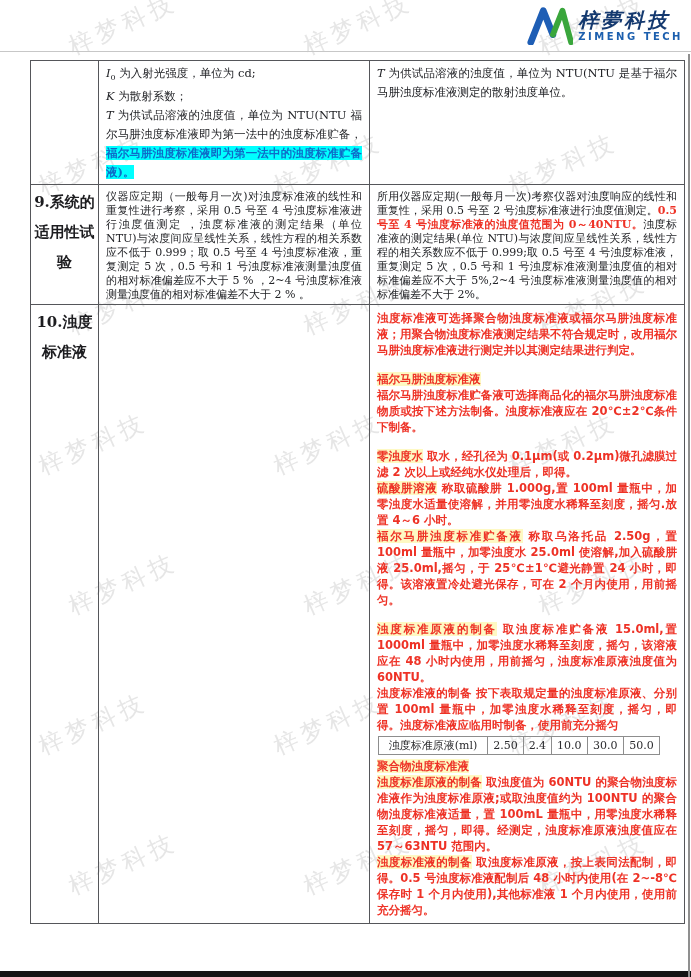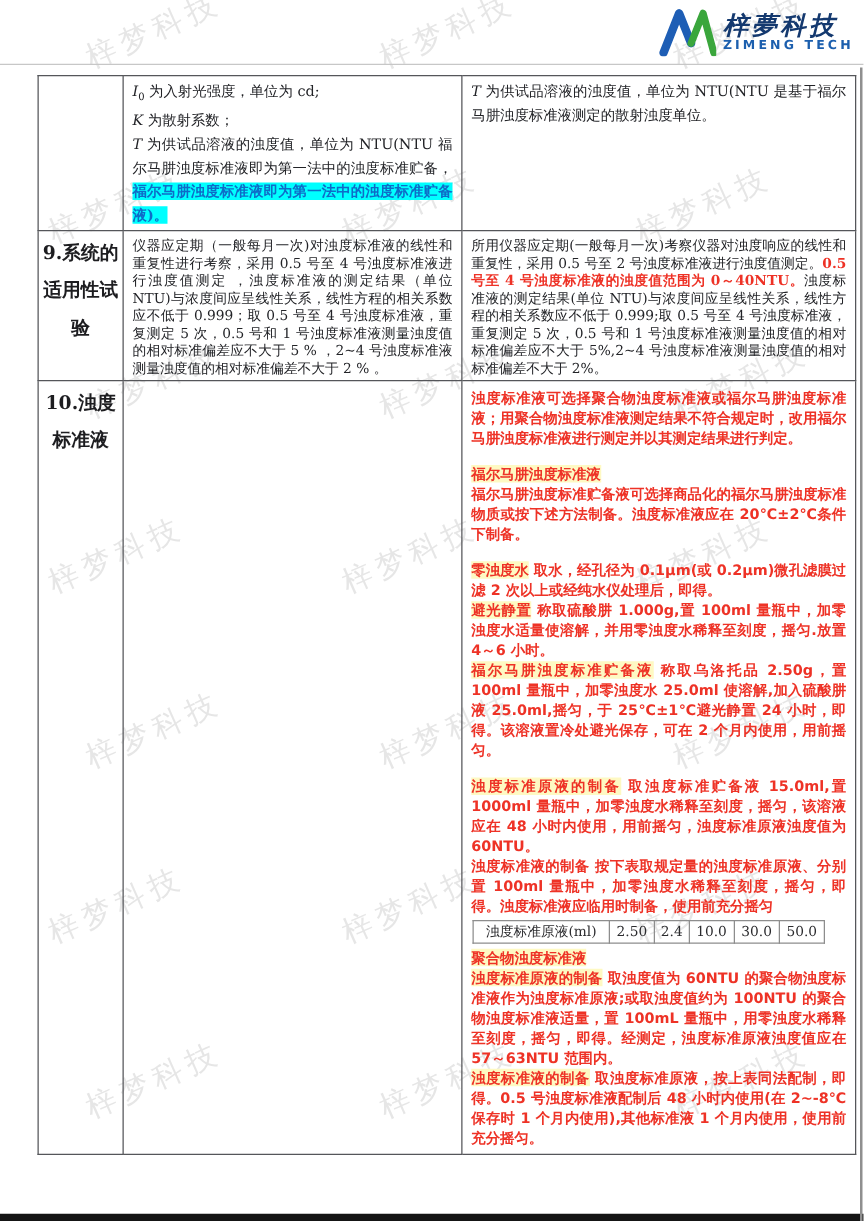--- a/index.html
+++ b/index.html
@@ -127,21 +127,21 @@
     </tr>
 
     <tr class="row-10">
       <td class="lbl">10.浊度标准液</td>
       <td class="mid"></td>
       <td class="red-cell">
         <p>浊度标准液可选择聚合物浊度标准液或福尔马肼浊度标准液；用聚合物浊度标准液测定结果不符合规定时，改用福尔马肼浊度标准液进行测定并以其测定结果进行判定。</p>
         <p class="gap"><span class="hl-red">福尔马肼浊度标准液</span></p>
         <p>福尔马肼浊度标准贮备液可选择商品化的福尔马肼浊度标准物质或按下述方法制备。浊度标准液应在 20℃±2℃条件下制备。</p>
         <p class="gap"><span class="hl-red">零浊度水</span> <span>取水，经孔径为 0.1μm(或 0.2μm)微孔滤膜过滤 2 次以上或经纯水仪处理后，即得。</span></p>
-        <p><span class="hl-red">避光静置</span> <span>称取硫酸肼 1.000g,置 100ml 量瓶中，加零浊度水适量使溶解，并用零浊度水稀释至刻度，摇匀.放置 4～6 小时。</span></p>
+        <p><span class="hl-red">硫酸肼溶液</span> <span>称取硫酸肼 1.000g,置 100ml 量瓶中，加零浊度水适量使溶解，并用零浊度水稀释至刻度，摇匀.放置 4～6 小时。</span></p>
         <p><span class="hl-red">福尔马肼浊度标准贮备液</span> <span>称取乌洛托品 2.50g，置 100ml 量瓶中，加零浊度水 25.0ml 使溶解,加入硫酸肼液 25.0ml,摇匀，于 25℃±1℃避光静置 24 小时，即得。该溶液置冷处避光保存，可在 2 个月内使用，用前摇匀。</span></p>
         <p class="gap"><span class="hl-red">浊度标准原液的制备</span> <span>取浊度标准贮备液 15.0ml,置 1000ml 量瓶中，加零浊度水稀释至刻度，摇匀，该溶液应在 48 小时内使用，用前摇匀，浊度标准原液浊度值为 60NTU。</span></p>
         <p><span>浊度标准液的制备</span> <span>按下表取规定量的浊度标准原液、分别置 100ml 量瓶中，加零浊度水稀释至刻度，摇匀，即得。浊度标准液应临用时制备，使用前充分摇匀</span></p>
 
         <table class="inner">
           <tbody>
           <tr>
             <td class="c0">浊度标准原液(ml)</td>
             <td>2.50</td>
             <td>2.4</td>

